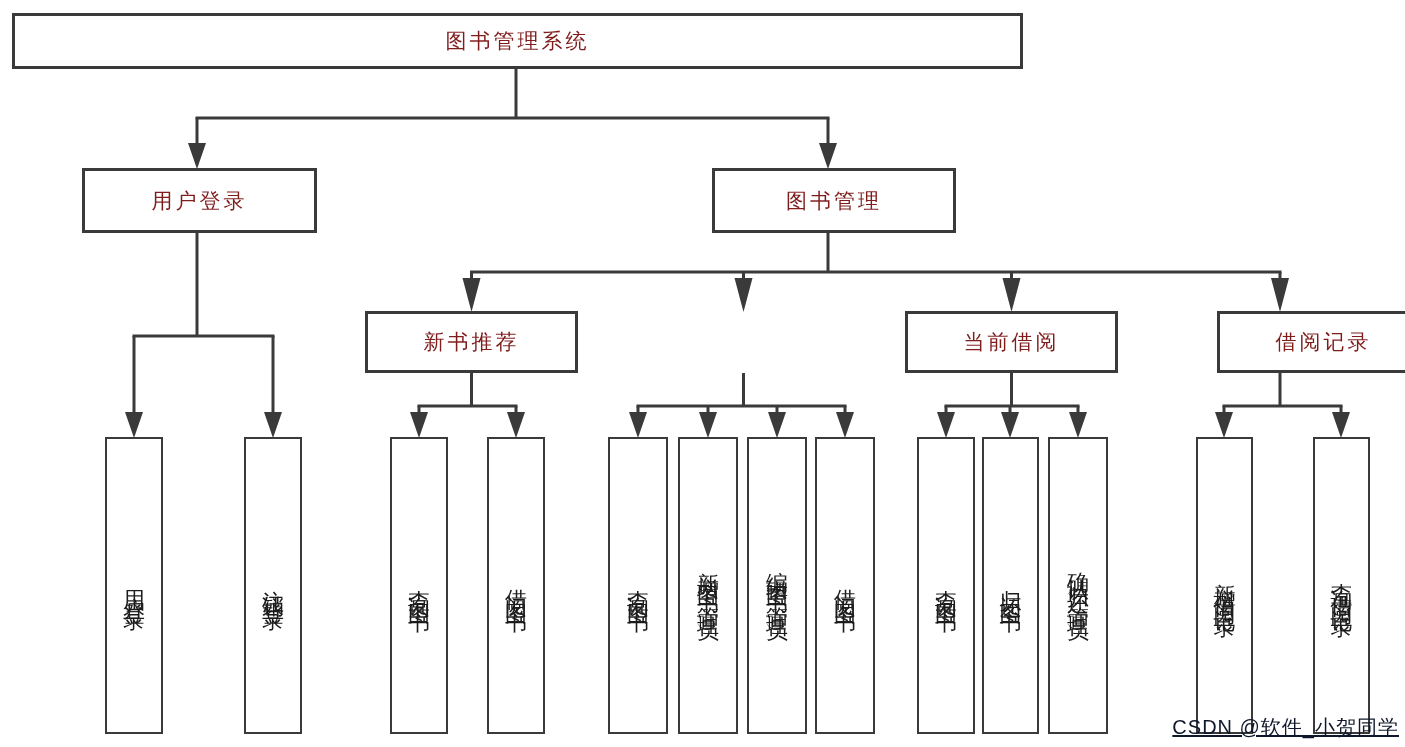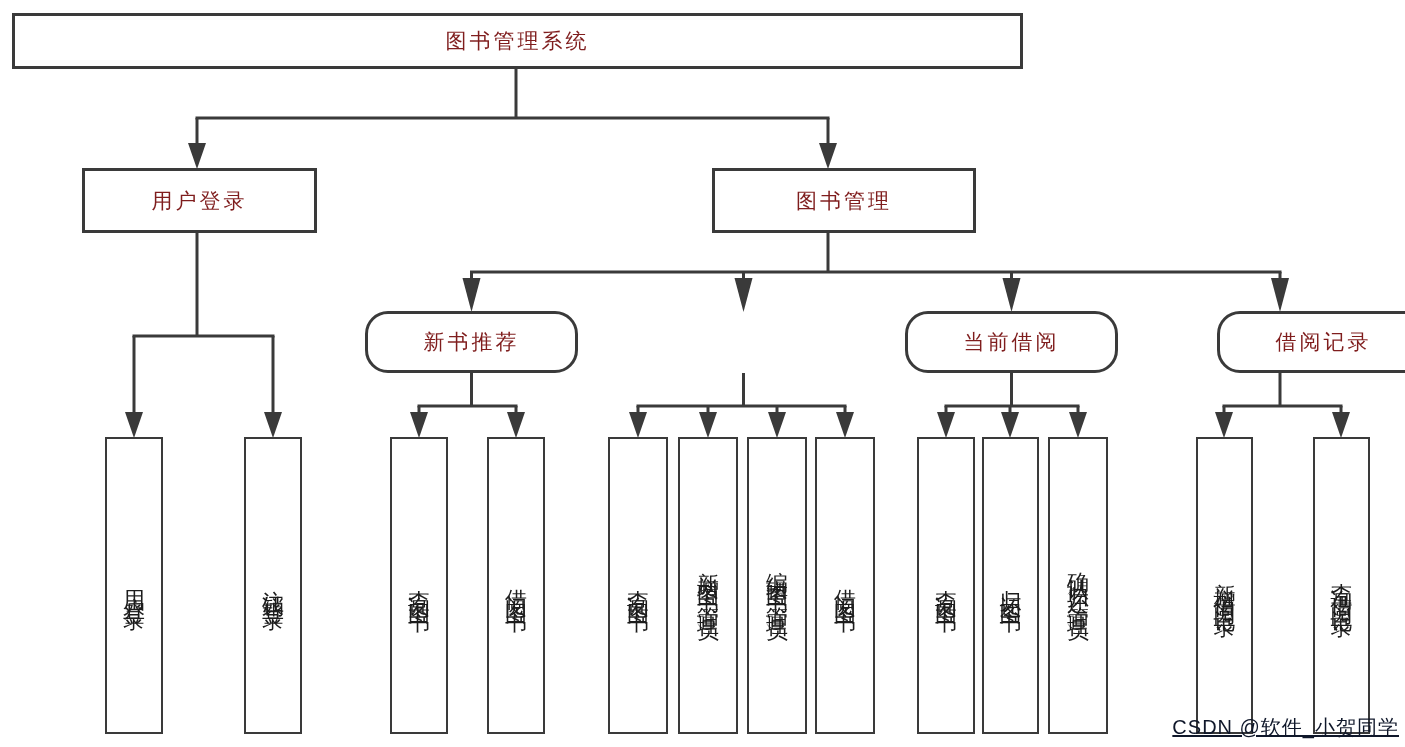--- a/index.html
+++ b/index.html
@@ -14,23 +14,23 @@
   }
   .hlabel{font-size:21px;letter-spacing:3px;color:#7f1d1d;white-space:nowrap;}
   .leaf span{
     writing-mode:vertical-rl;text-orientation:mixed;
     font-size:22px;letter-spacing:7px;line-height:1;color:#1c1c1c;
   }
   
   .root-box{left:12px;top:13px;width:1011px;height:56px;}
   
   .l2-0{left:82px;top:168px;width:235px;height:65px;}
-  .l2-1{left:712px;top:168px;width:264px;height:65px;}
+  .l2-1{left:712px;top:168px;width:244px;height:65px;}
   
-  .l3{top:311px;width:213px;height:62px;border-radius:23px;}
+  .l3{top:311px;width:213px;height:62px;}
   .l3-0{left:365px;}
   .l3-1{left:637px;}
   .l3-2{left:905px;}
   .l3-3{left:1173px;margin-left:44px;}
   
   .leaf{top:437px;height:297px;border-width:2.5px;}
   .lf-0{left:105px;width:58px;}
   .lf-1{left:244px;width:58px;}
   .lf-2{left:390px;width:58px;}
   .lf-3{left:487px;width:58px;}

